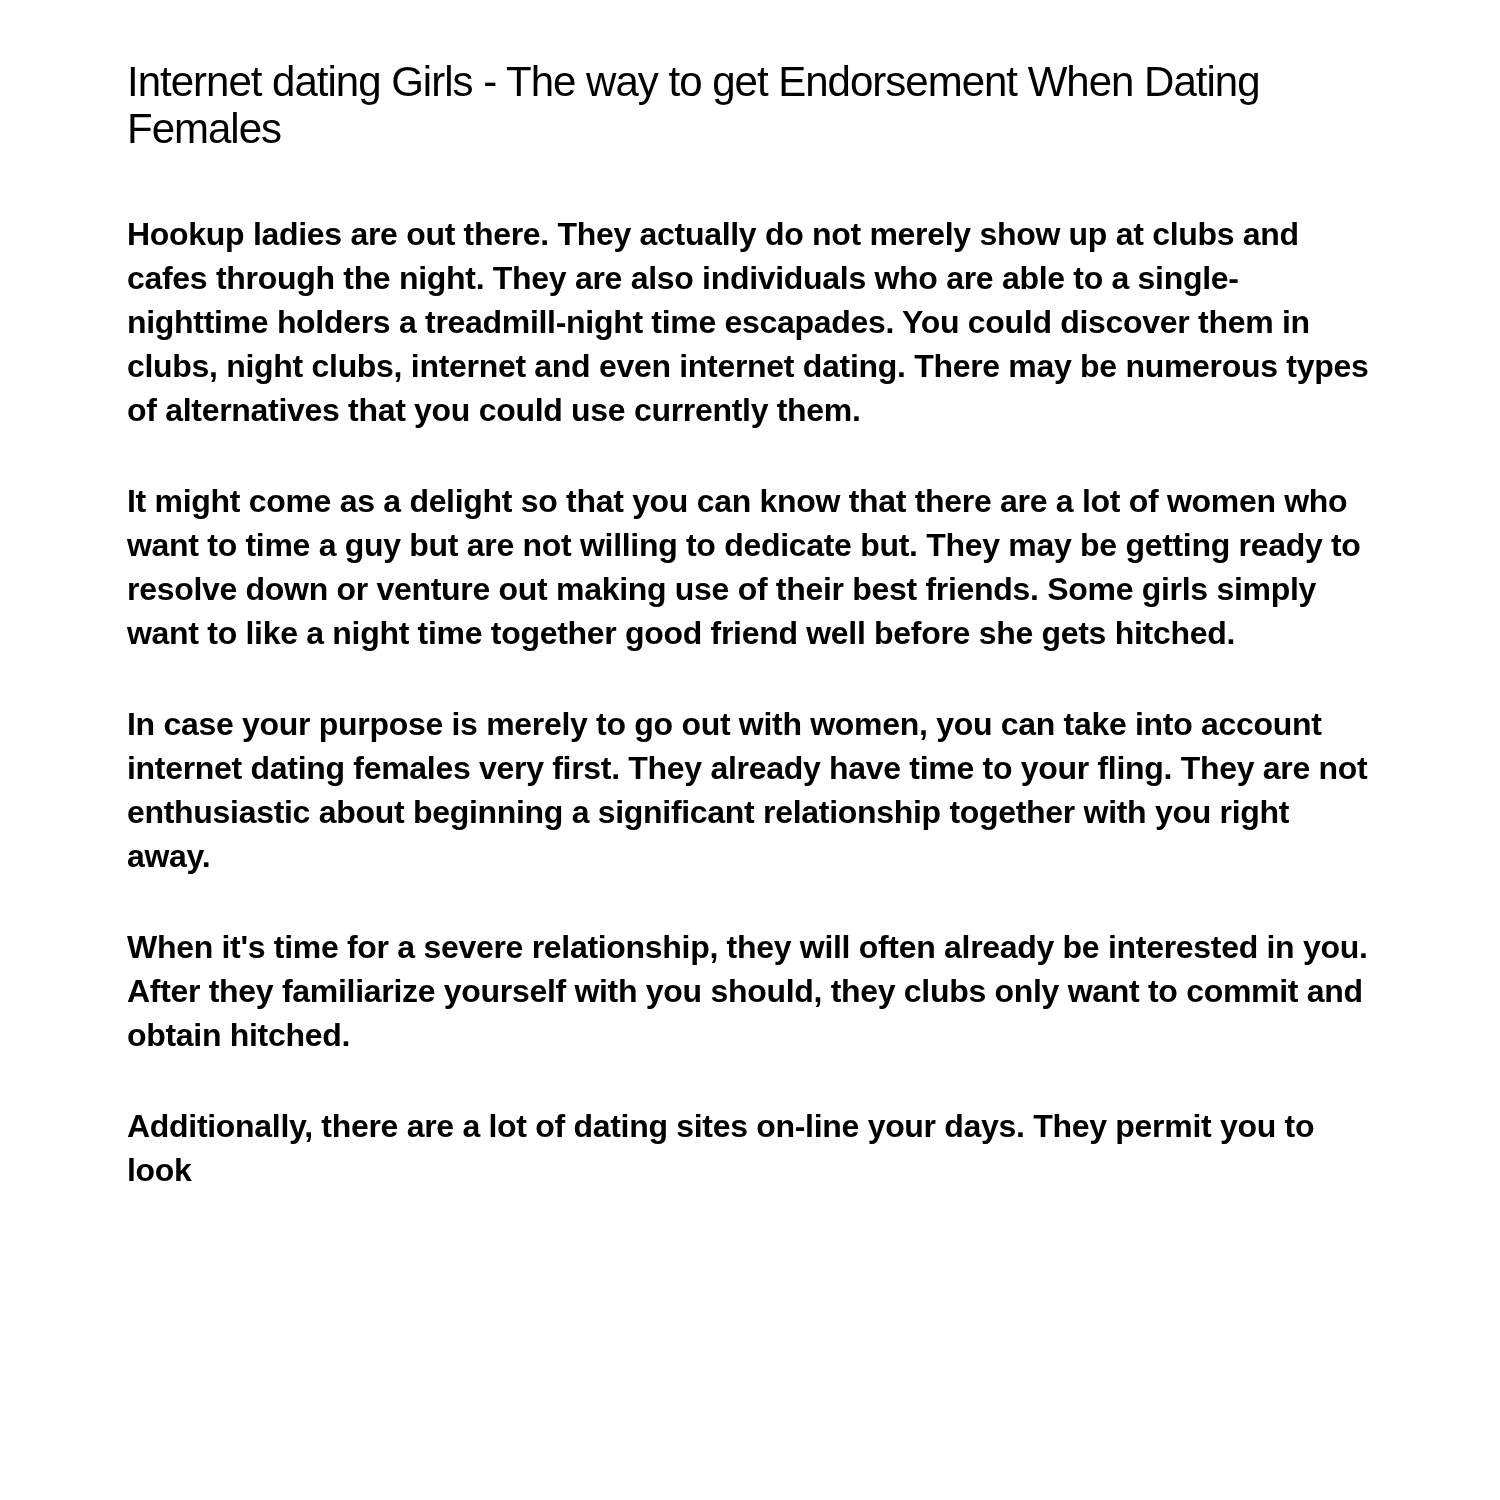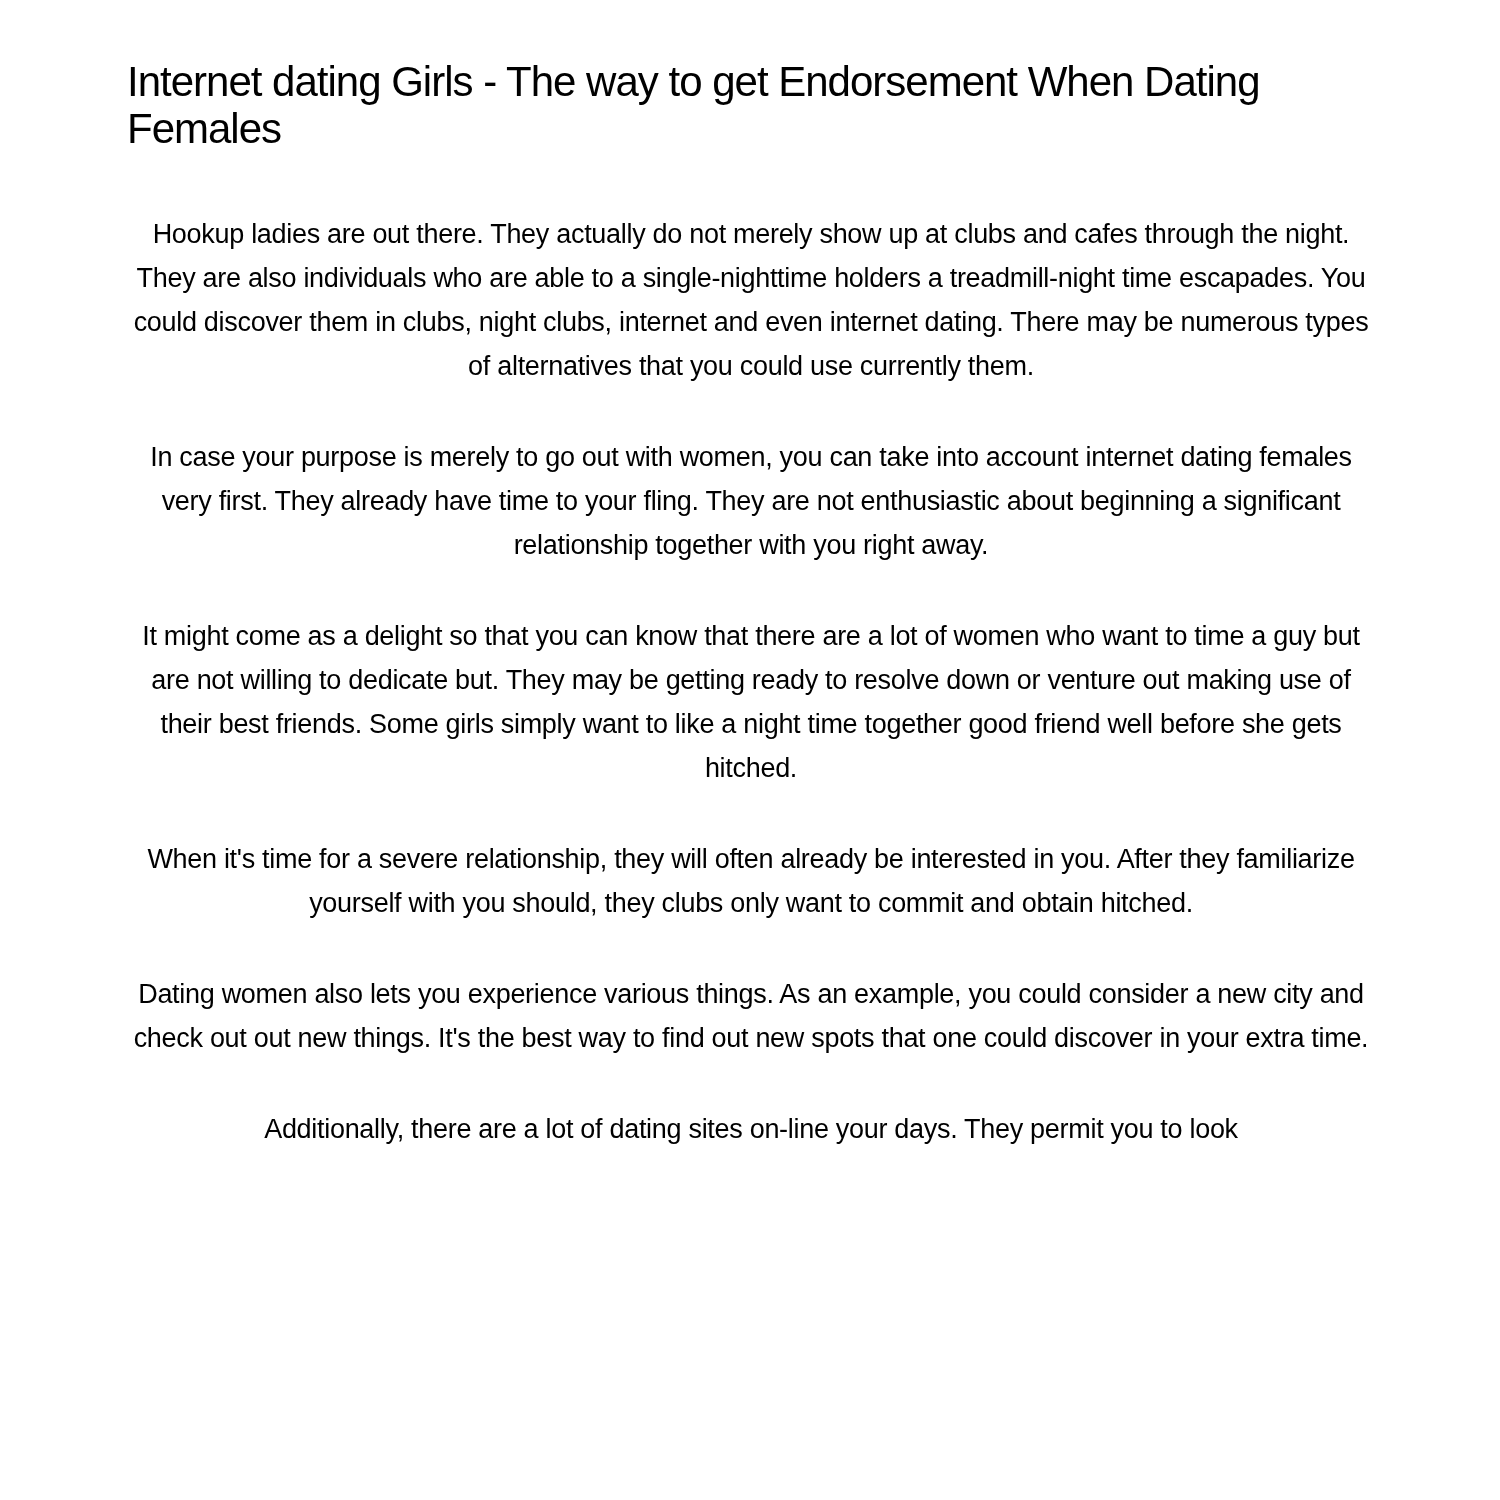--- a/index.html
+++ b/index.html
@@ -26,34 +26,32 @@
     margin: 0 0 60px 0;
     font-size: 42px;
     font-weight: 400;
     line-height: 47px;
     letter-spacing: -1px;
     color: #000000;
     max-width: 1250px;
   }
   p.doc-paragraph {
     margin: 0 0 47px 0;
-    font-size: 27px;
-    font-weight: 400;
+    font-size: 32px;
+    font-weight: 700;
     line-height: 44px;
     letter-spacing: -0.3px;
     color: #000000;
     max-width: 1250px;
-    text-align: center;
   }
 </style>
 </head>
 <body>
 
 <div class="page">
   <h1 class="doc-title">Internet dating Girls - The way to get Endorsement When Dating Females</h1>
 
   <p class="doc-paragraph">Hookup ladies are out there. They actually do not merely show up at clubs and cafes through the night. They are also individuals who are able to a single-nighttime holders a treadmill-night time escapades. You could discover them in clubs, night clubs, internet and even internet dating. There may be numerous types of alternatives that you could use currently them.</p>
+  <p class="doc-paragraph">It might come as a delight so that you can know that there are a lot of women who want to time a guy but are not willing to dedicate but. They may be getting ready to resolve down or venture out making use of their best friends. Some girls simply want to like a night time together good friend well before she gets hitched.</p>
   <p class="doc-paragraph">In case your purpose is merely to go out with women, you can take into account internet dating females very first. They already have time to your fling. They are not enthusiastic about beginning a significant relationship together with you right away.</p>
-  <p class="doc-paragraph">It might come as a delight so that you can know that there are a lot of women who want to time a guy but are not willing to dedicate but. They may be getting ready to resolve down or venture out making use of their best friends. Some girls simply want to like a night time together good friend well before she gets hitched.</p>
   <p class="doc-paragraph">When it's time for a severe relationship, they will often already be interested in you. After they familiarize yourself with you should, they clubs only want to commit and obtain hitched.</p>
-  <p class="doc-paragraph">Dating women also lets you experience various things. As an example, you could consider a new city and check out out new things. It's the best way to find out new spots that one could discover in your extra time.</p>
   <p class="doc-paragraph">Additionally, there are a lot of dating sites on-line your days. They permit you to look</p>
 </div>
 
 </body></html>

